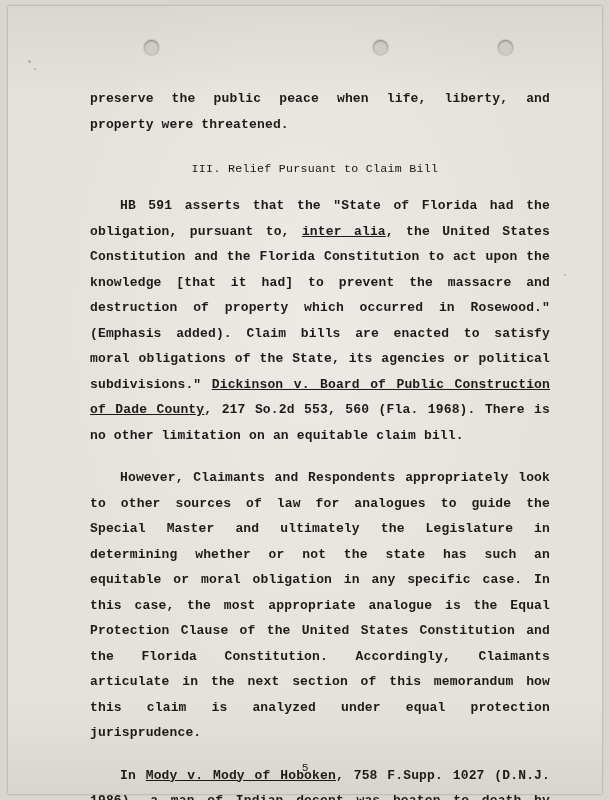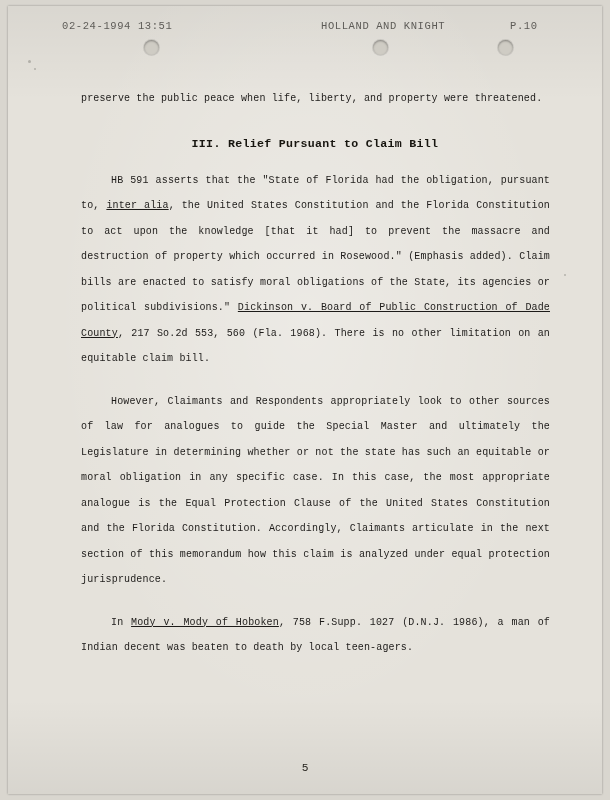--- a/index.html
+++ b/index.html
@@ -72,35 +72,36 @@
     opacity: 0.55;
   }
 
   .body {
     position: absolute;
     left: 72px;
     top: 80px;
     width: 470px;
   }
   p {
-    margin: 0 0 17px 1px;
-    font-size: 10px;
+    margin: 0 0 17px 10px;
+    font-size: 13px;
     line-height: 25.5px;
     color: #1d1b19;
     letter-spacing: 0.15px;
     text-align: justify;
     text-justify: inter-word;
+    font-weight: bold;
   }
   p.indent { text-indent: 30px; }
   p.noindent { text-indent: 0; }
   h2 {
     margin: 22px 0 14px 0;
     font-size: 11.6px;
     line-height: 20px;
-    font-weight: bold;
+    font-weight: normal;
     text-align: center;
     color: #17150f;
     letter-spacing: 0.3px;
   }
   .u { text-decoration: underline; }
   .pagenum {
     position: absolute;
     top: 756px;
     left: 0;
     width: 594px;
@@ -110,25 +111,20 @@
   }
 </style>
 </head>
 <body>
 
 <div class="page">
   <div class="paper">
 
     <div class="grain"></div>
 
-    <div class="faxline">
-      <span class="fax-date">02-24-1994 13:51</span>
-      <span class="fax-title">HOLLAND AND KNIGHT</span>
-      <span class="fax-page">P.10</span>
-    </div>
 
     <div class="punch p1"></div>
     <div class="punch p2"></div>
     <div class="punch p3"></div>
 
     <div class="speck" style="left:20px; top:54px; width:3px; height:3px;"></div>
     <div class="speck" style="left:26px; top:62px; width:2px; height:2px;"></div>
     <div class="speck" style="left:556px; top:268px; width:2px; height:2px;"></div>
 
     <div class="body">

